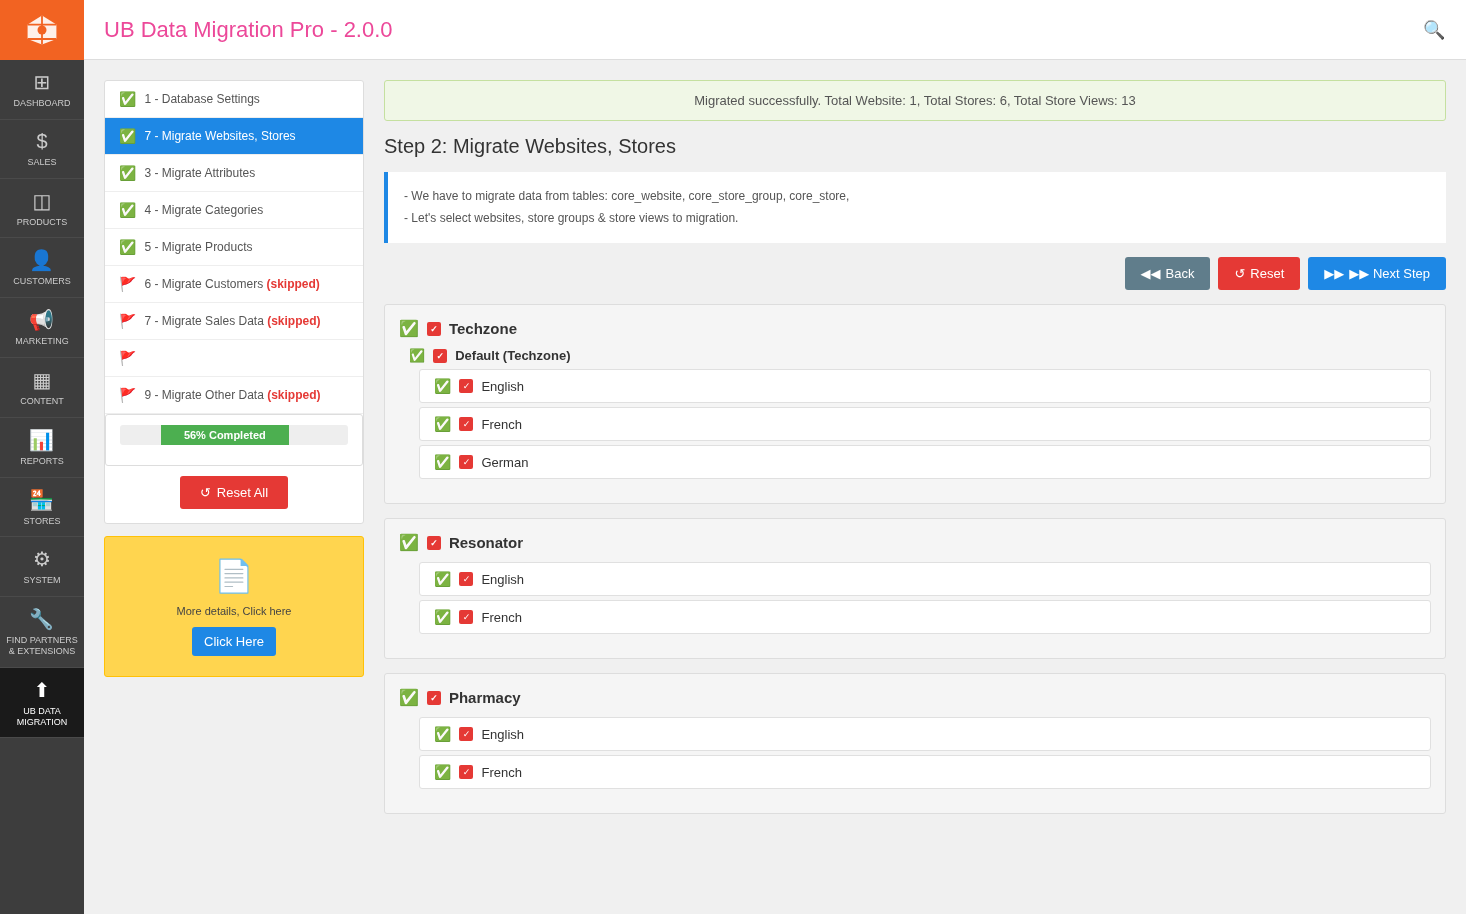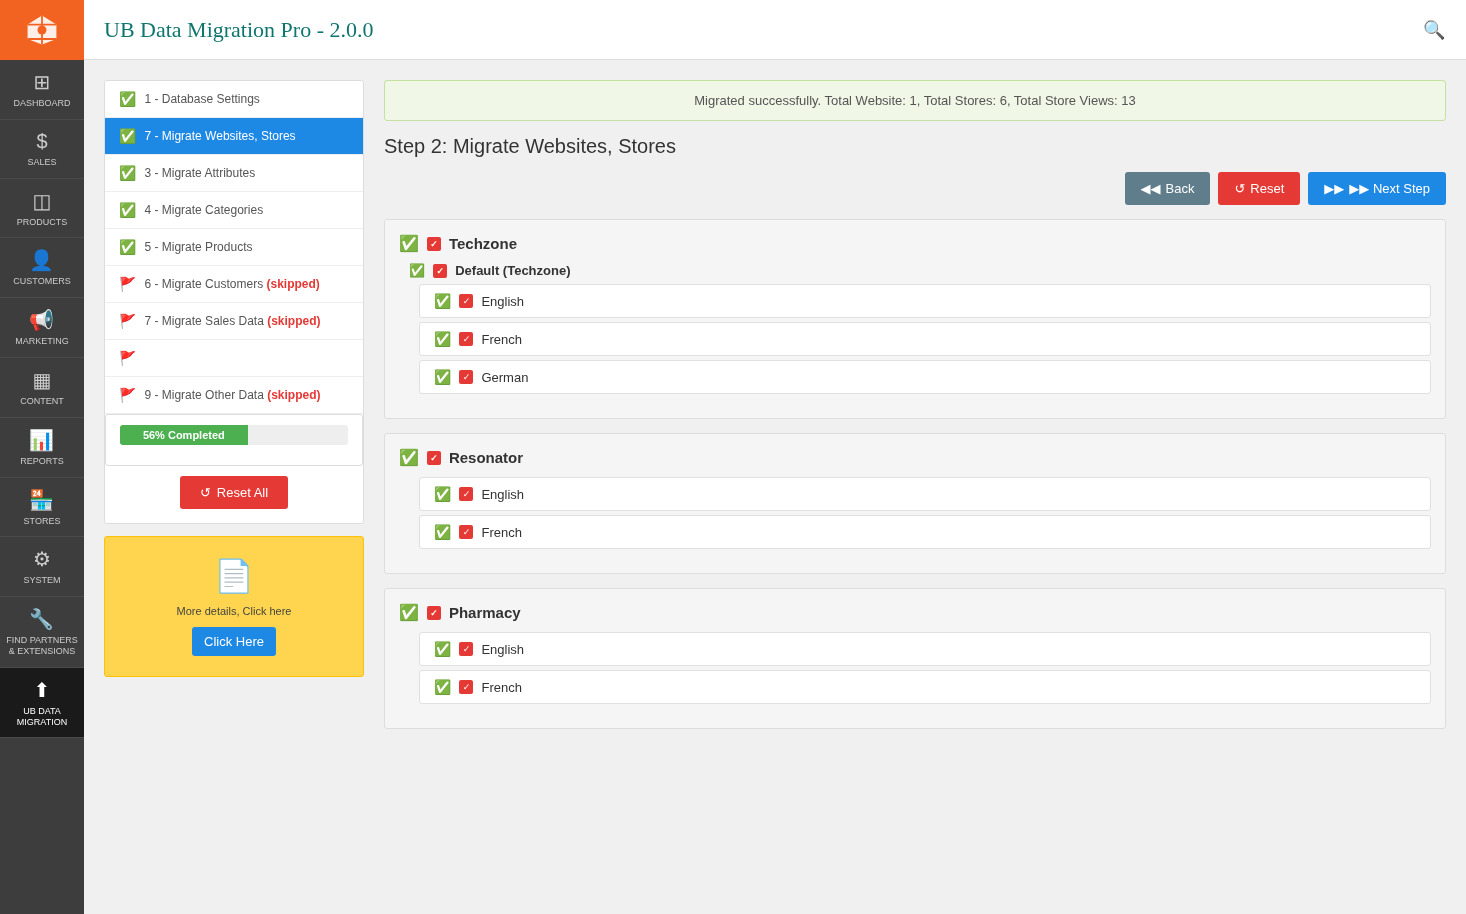--- a/index.html
+++ b/index.html
@@ -52,21 +52,21 @@
     .top-bar {
       background: #fff;
       border-bottom: 1px solid #ddd;
       padding: 0 20px;
       height: 60px;
       display: flex;
       align-items: center;
       justify-content: space-between;
       flex-shrink: 0;
     }
-    .top-bar-title { font-size: 22px; color: #0f766e; font-weight: 300; font-family: Liberation Serif, serif; }
+    .top-bar-title { font-size: 22px; color: #ec4899; font-weight: 300; }
     .top-bar-search { font-size: 18px; color: #666; cursor: pointer; }
 
     .page-body {
       flex: 1;
       overflow-y: auto;
       background: #f0f0f0;
       padding: 20px;
       display: flex;
       gap: 20px;
     }
@@ -122,20 +122,21 @@
     }
     .progress-bar-fill {
       height: 100%;
       background: #4caf50;
       display: flex;
       align-items: center;
       justify-content: center;
       color: #fff;
       font-size: 11px;
       font-weight: bold;
+      margin-left: 41px;
     }
 
     .reset-all-btn {
       background: #e53935;
       color: #fff;
       border: none;
       padding: 9px 20px;
       border-radius: 3px;
       cursor: pointer;
       font-size: 13px;
@@ -447,20 +448,24 @@
     </aside>
 
     <main class="right-panel">
 
       <div class="success-banner">
         <span>Migrated successfully. Total Website: 1, Total Stores: 6, Total Store Views: 13</span>
       </div>
 
       <h2 class="step-heading">Step 2: Migrate Websites, Stores</h2>
 
+      <div class="description-box">
+        <div>- We have to migrate data from tables: core_website, core_store_group, core_store,</div>
+        <div>- Let's select websites, store groups &amp; store views to migration.</div>
+      </div>
 
       <div class="action-buttons">
         <button class="btn-back">
           <span>◀◀</span>
           <span>Back</span>
         </button>
         <button class="btn-reset">
           <span>↺</span>
           <span>Reset</span>
         </button>

